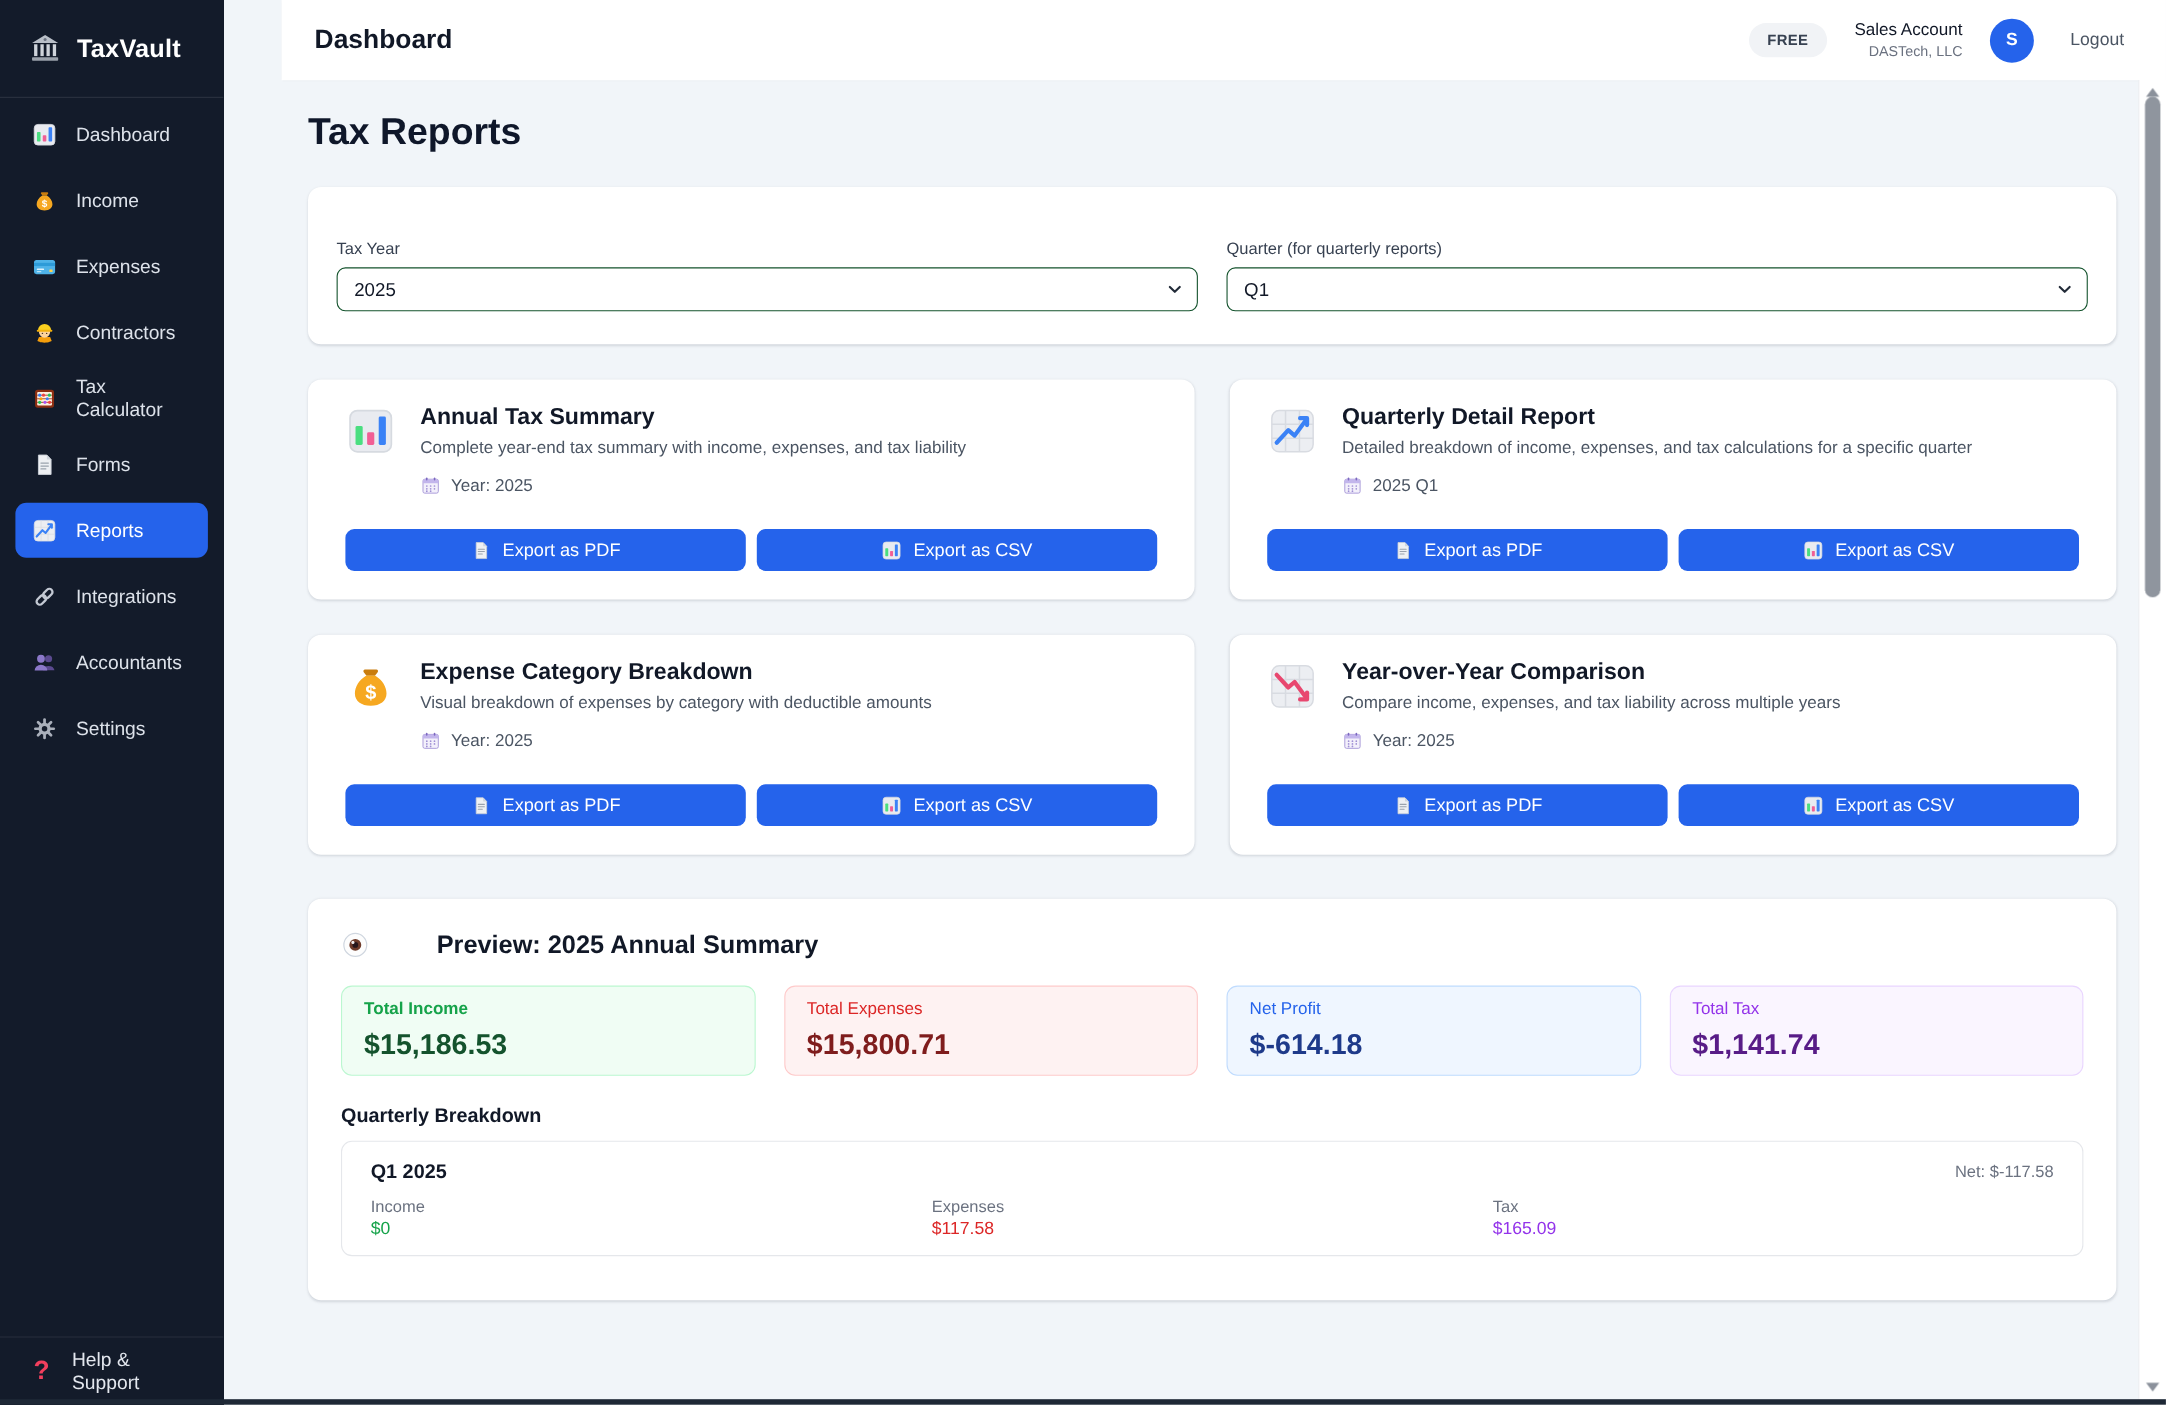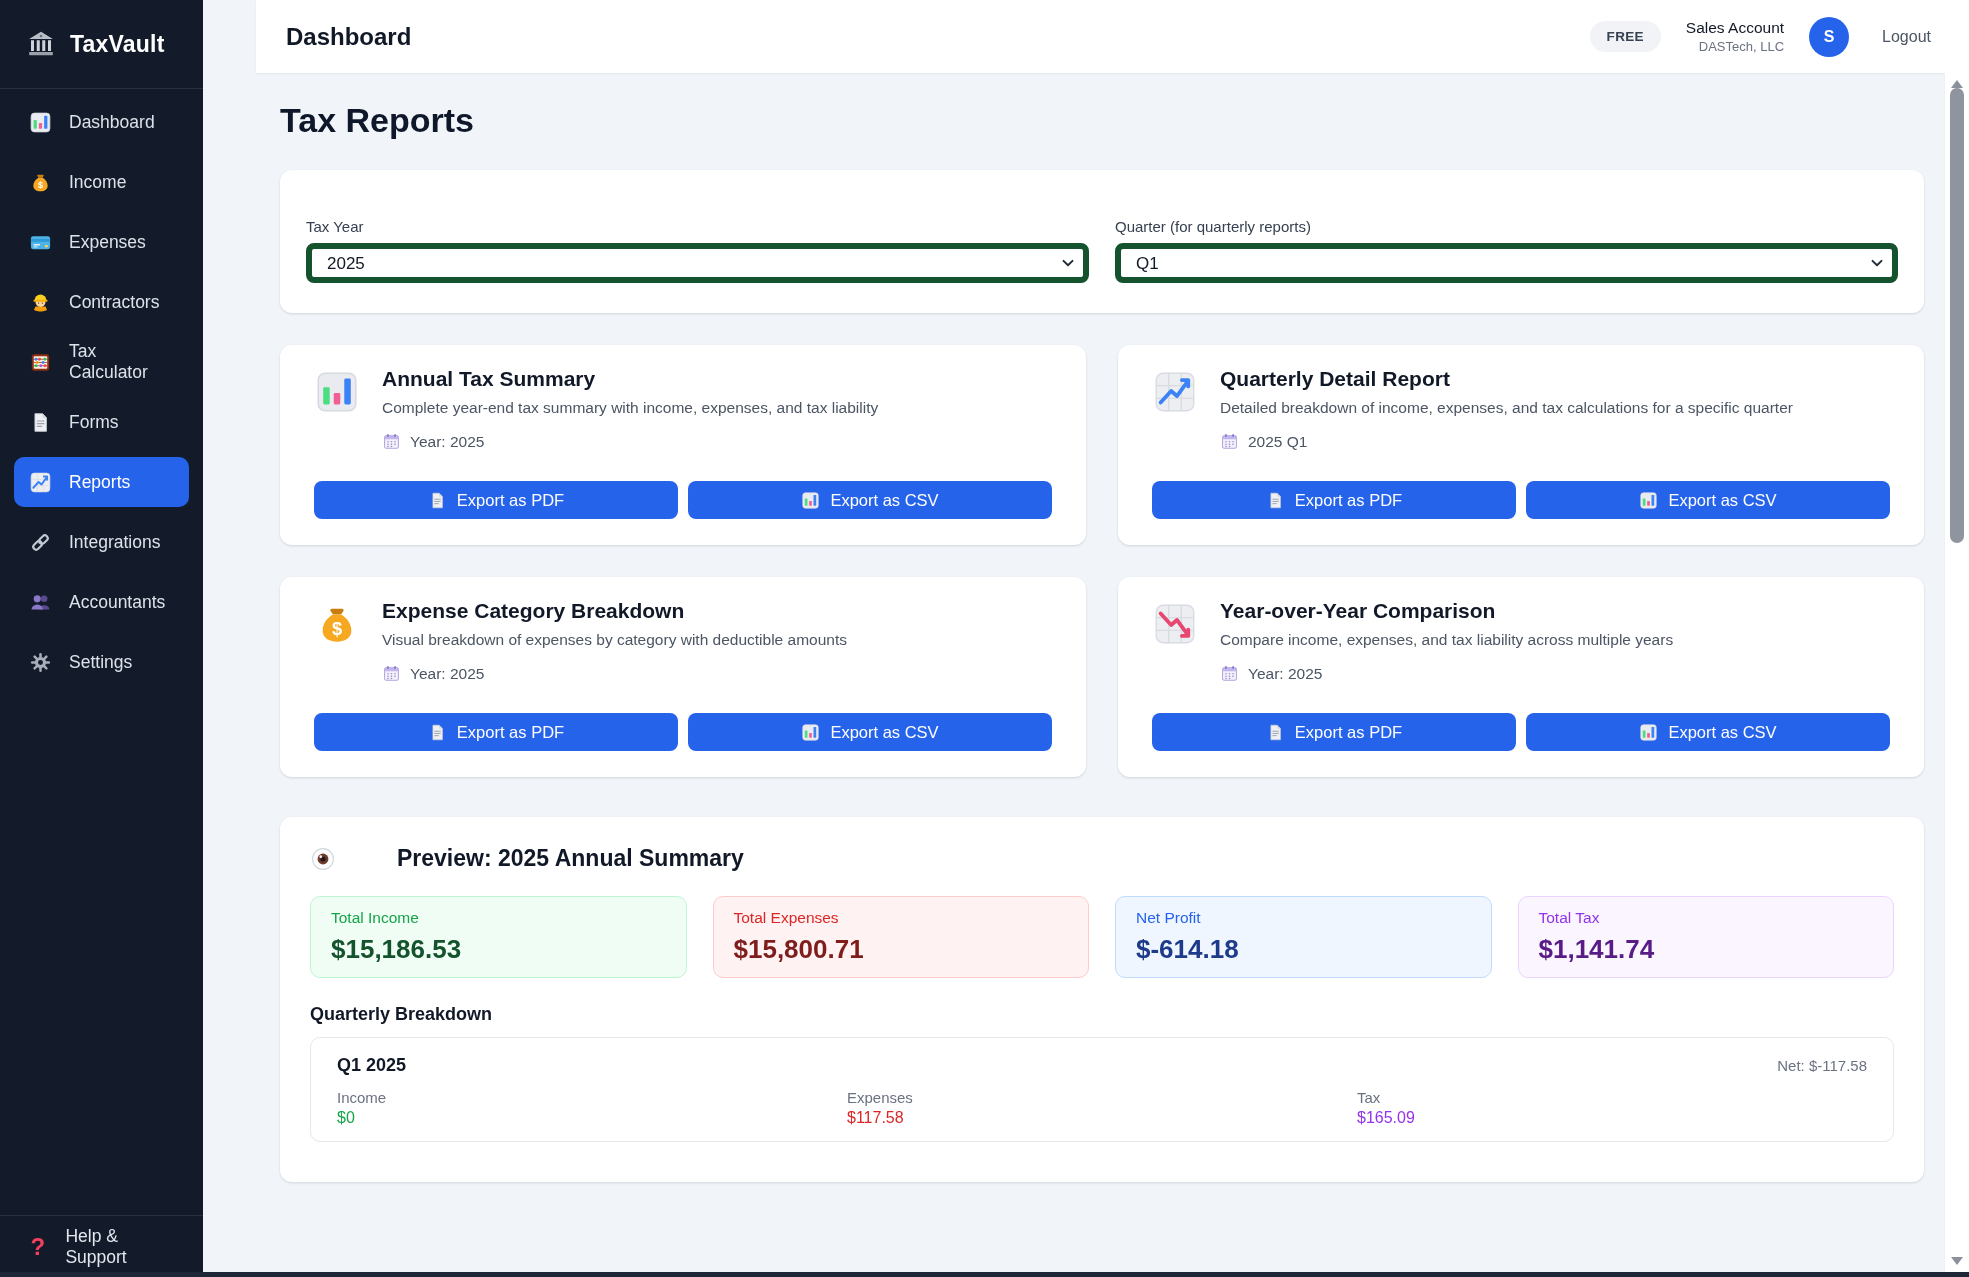--- a/index.html
+++ b/index.html
@@ -61,21 +61,21 @@
   .page-sub { margin-top:9px; font-size:18px; color:#4b5563; }
 
   .card { background:#ffffff; border-radius:12px; box-shadow:0 1px 3px rgba(16,24,40,0.09), 0 1px 2px rgba(16,24,40,0.05); }
 
   .params-card { margin-top:30px; padding:26px 26px 30px; }
   .params-title { font-size:21px; font-weight:bold; color:#111827; }
   .params-grid { display:grid; grid-template-columns:1fr 1fr; gap:26px; margin-top:22px; }
   .field-label { font-size:15px; color:#374151; margin-bottom:8px; }
   .select-wrap { position:relative; }
   select {
-    width:100%; height:40px; border:6px solid #14532d; border-radius:8px; background:#fff;
+    width:100%; height:40px; border:1px solid #14532d; border-radius:8px; background:#fff;
     font-size:17px; color:#111827; padding:0 42px 0 15px; appearance:none; -webkit-appearance:none;
     font-family:inherit; cursor:pointer;
   }
   .caret { position:absolute; right:12px; top:11px; width:18px; height:18px; pointer-events:none; }
 
   .reports-grid { display:grid; grid-template-columns:1fr 1fr; gap:32px; margin-top:32px; }
   .report-card { padding:22px 34px 26px; }
   .report-head { display:flex; gap:22px; }
   .report-icon { width:46px; height:46px; margin-top:2px; }
   .report-title { font-size:21px; font-weight:bold; color:#111827; }
@@ -91,21 +91,21 @@
   .ic-btn { width:19px; height:19px; }
 
   .preview-card { margin-top:40px; padding:28px 30px 40px; }
   .preview-title-row { display:flex; align-items:center; gap:13px; }
   .ic-eye { width:26px; height:26px; }
   .preview-title { font-size:23px; font-weight:bold; color:#111827;margin-left:48px; }
   .stats-grid { display:grid; grid-template-columns:repeat(4,1fr); gap:26px; margin-top:24px; }
   .stat { border:1px solid; border-radius:10px; padding:12px 20px; }
   .stat-label { font-size:15.5px; }
   .stat-value { font-size:26px; font-weight:bold; margin-top:7px; }
-  .stat.green  { background:#f0fdf4; border-color:#bbf7d0; } .stat.green  .stat-label{color:#16a34a;} .stat.green  .stat-value{color:#14532d;}
+  .stat.green  { background:#f0fdf4; border-color:#bbf7d0; } .stat.green  .stat-label{color:#16a34a;font-weight:bold;} .stat.green  .stat-value{color:#14532d;}
   .stat.red    { background:#fef2f2; border-color:#fecaca; } .stat.red    .stat-label{color:#dc2626;} .stat.red    .stat-value{color:#7f1d1d;}
   .stat.blue   { background:#eff6ff; border-color:#bfdbfe; } .stat.blue   .stat-label{color:#2563eb;} .stat.blue   .stat-value{color:#1e3a8a;}
   .stat.purple { background:#faf5ff; border-color:#e9d5ff; } .stat.purple .stat-label{color:#9333ea;} .stat.purple .stat-value{color:#581c87;}
 
   .qb-title { font-size:18px; font-weight:bold; color:#111827; margin-top:26px; }
   .q-row { border:1px solid #e5e7eb; border-radius:10px; margin-top:12px; padding:17px 26px 14px; }
   .q-head { display:flex; align-items:center; justify-content:space-between; }
   .q-name { font-size:18px; font-weight:bold; color:#111827; }
   .q-net { font-size:15px; color:#6b7280; }
   .q-cols { display:grid; grid-template-columns:1fr 1fr 1fr; margin-top:13px; }

